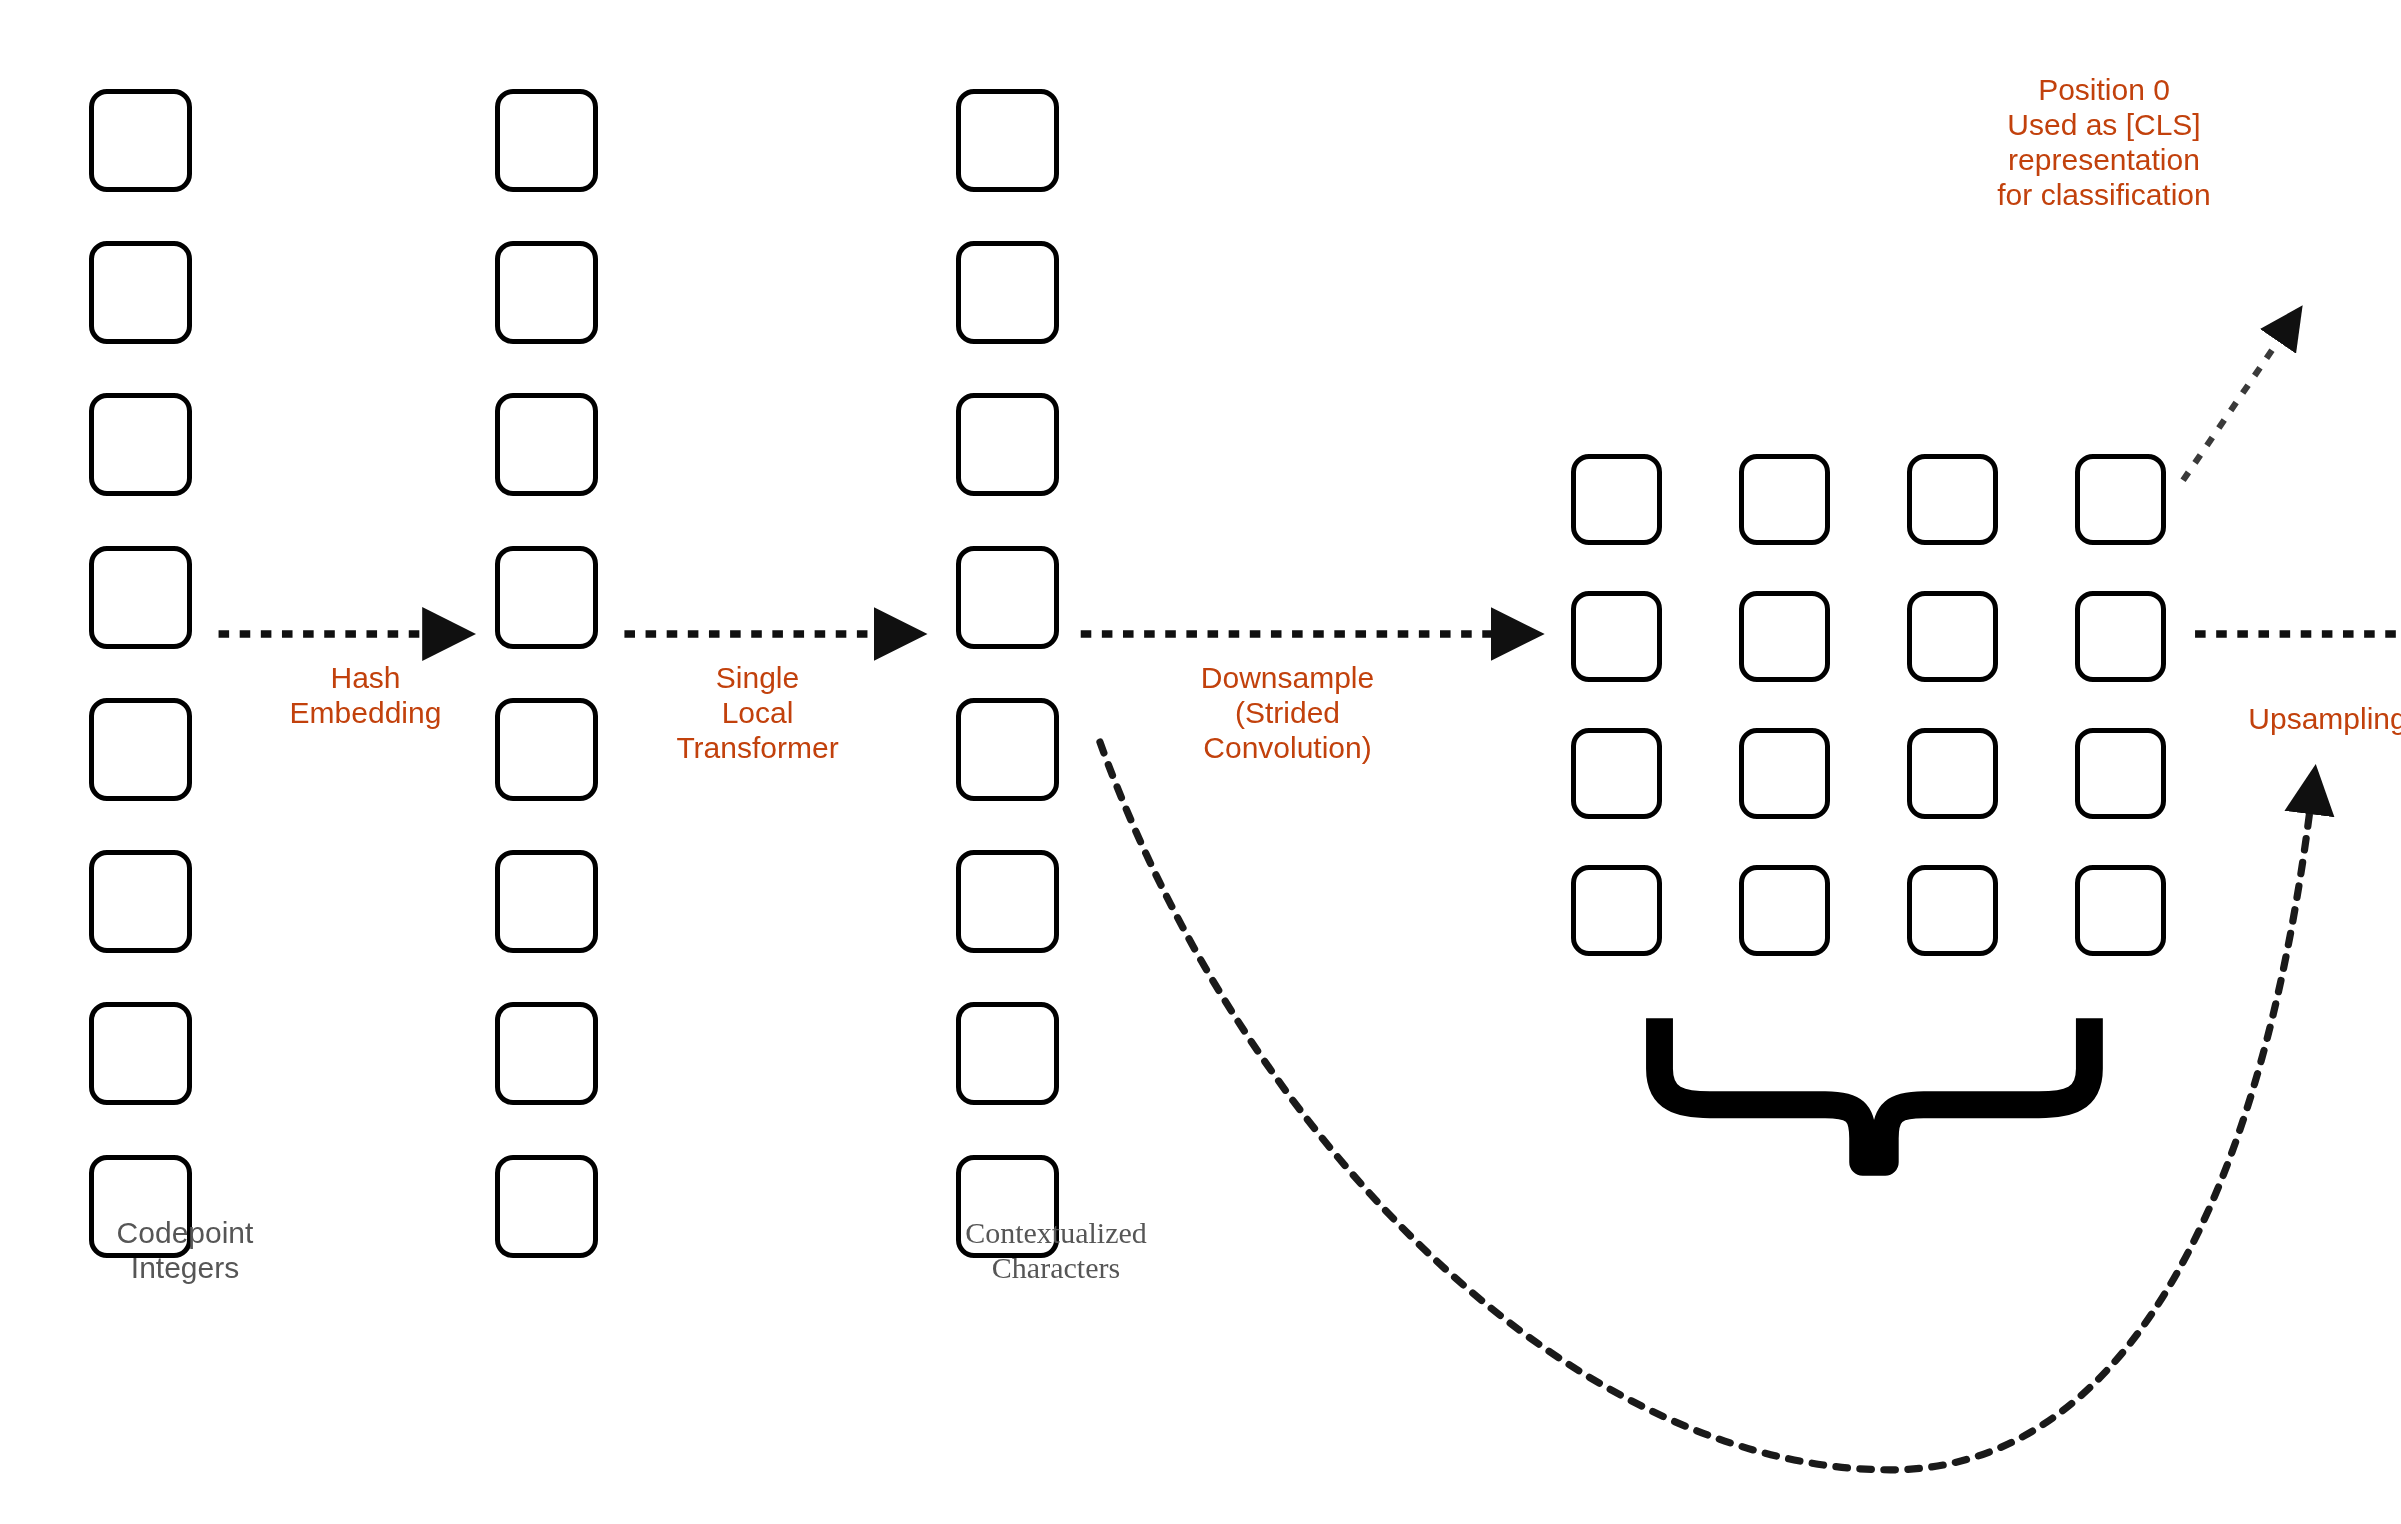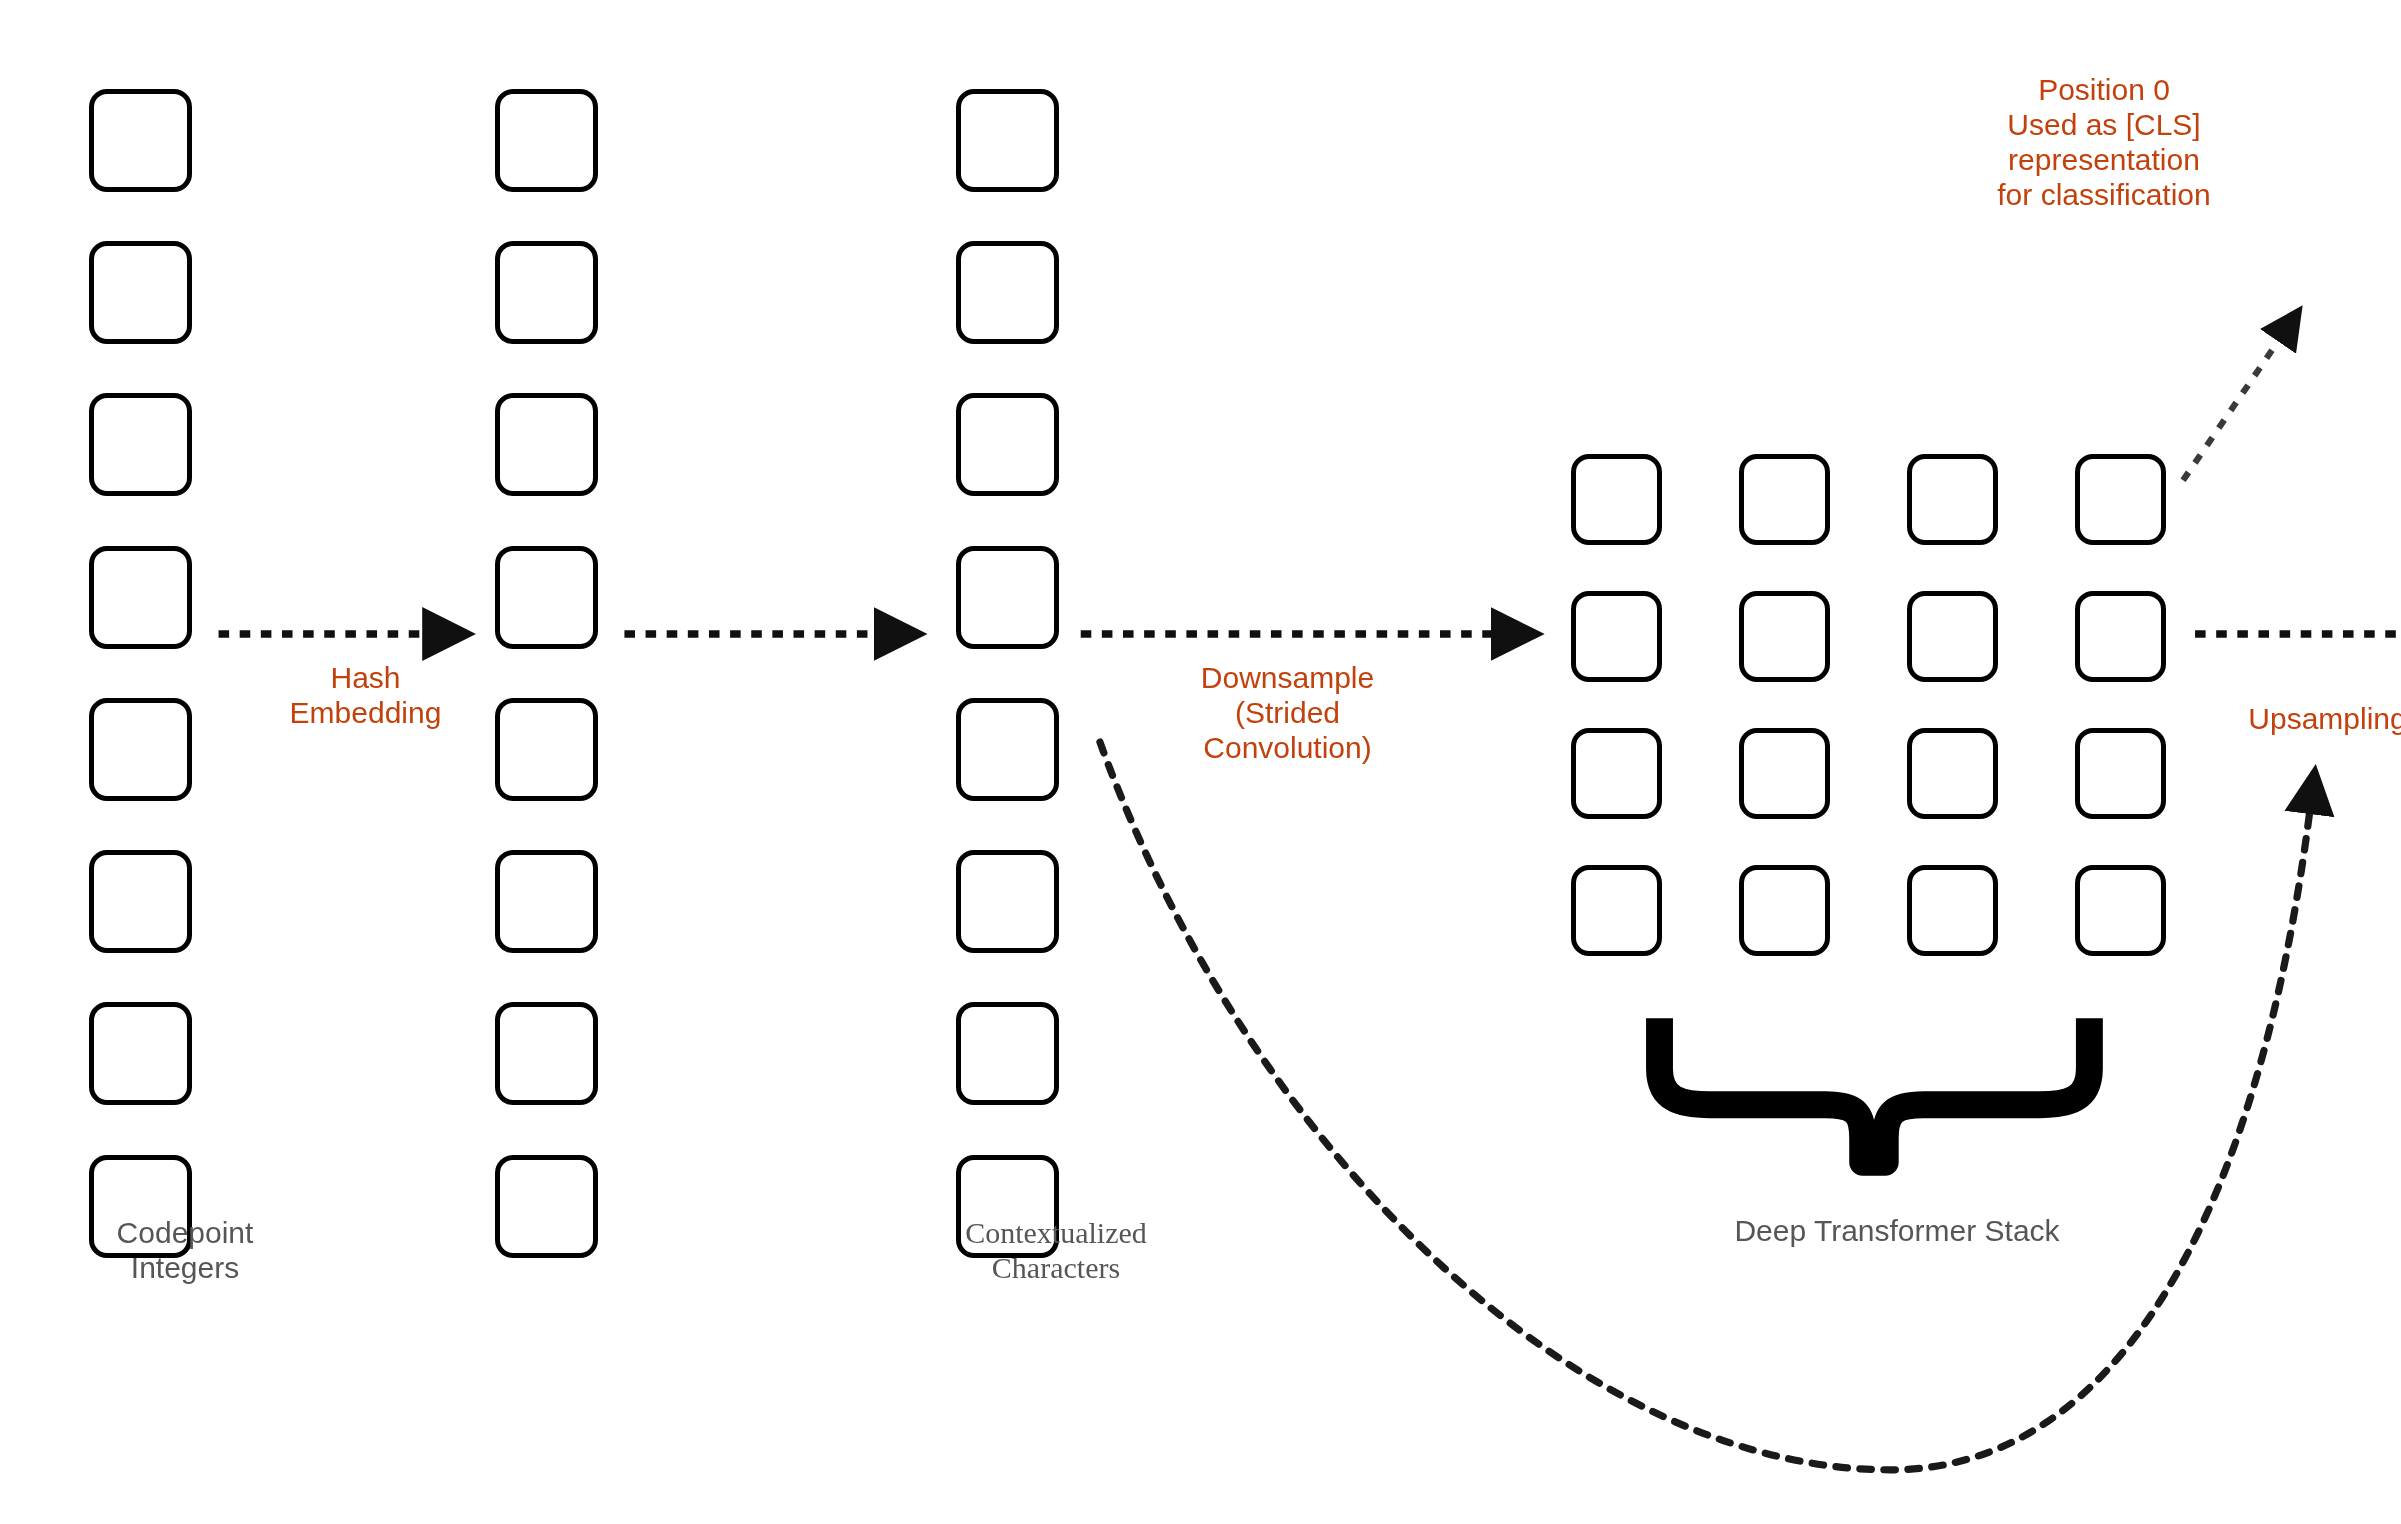--- a/index.html
+++ b/index.html
@@ -180,25 +180,27 @@
     <div class="cell" style="left:2075px;top:865px;width:91px;height:91px;"></div>
   </div>
 
   <div class="label" style="left:0px;top:1215px;width:274px;">Codepoint
 Integers</div>
 
 
   <div class="label" style="left:828px;top:1215px;width:360px;font-family:Liberation Serif, serif;">Contextualized
 Characters</div>
 
-  <div class="label" style="left:1556px;top:1213px;width:586px;">Deep Transformer Stack</div>
 
   <div class="arrowlabel" style="left:225px;top:660px;width:281px;">Hash
 Embedding</div>
 
+  <div class="arrowlabel" style="left:617px;top:660px;width:281px;">Single
+Local
+Transformer</div>
 
   <div class="arrowlabel" style="left:1093px;top:660px;width:389px;">Downsample
 (Strided
 Convolution)</div>
 
   <div class="arrowlabel" style="left:2176px;top:701px;width:303px;">Upsampling</div>
 
   <div class="arrowlabel" style="left:1912px;top:72px;width:384px;">Position 0
 Used as [CLS]
 representation

